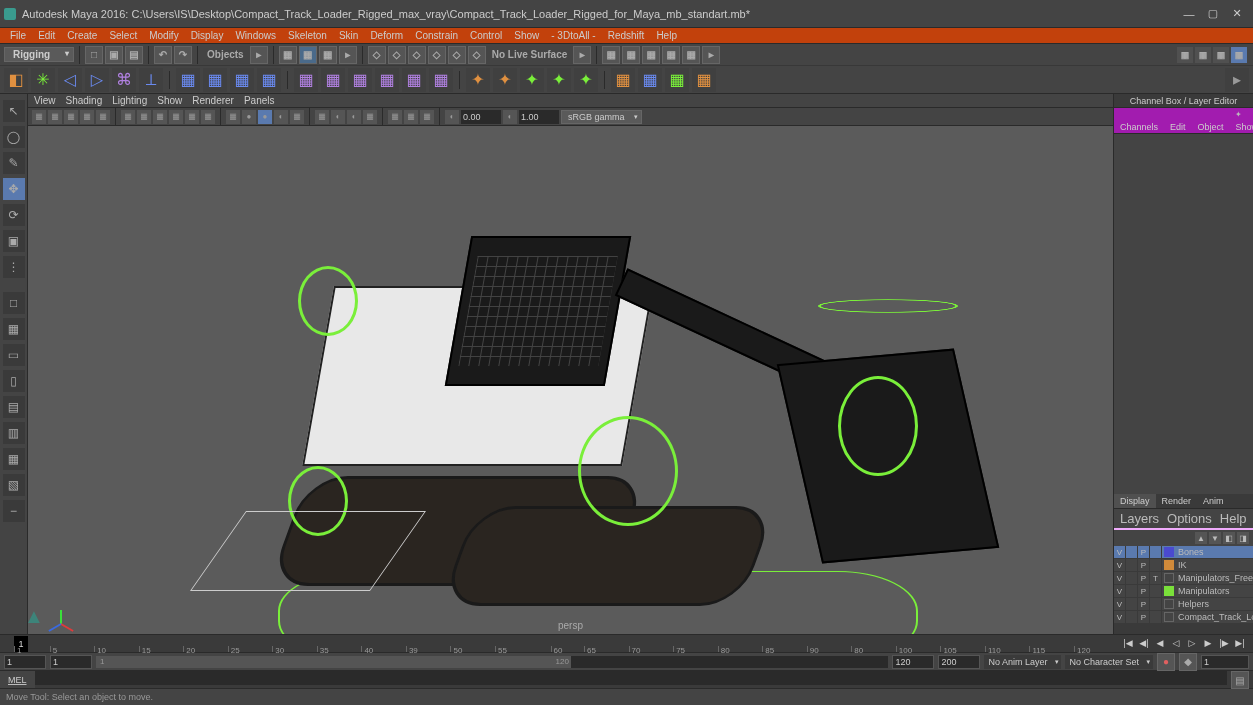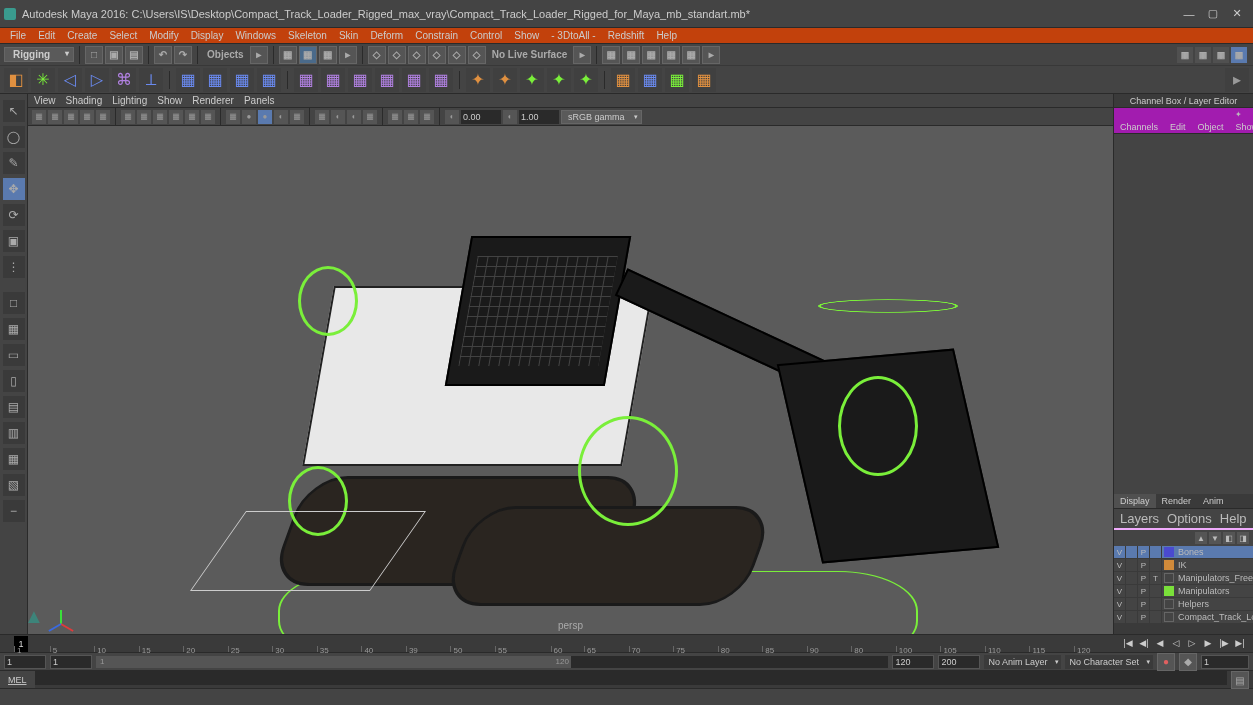--- a/index.html
+++ b/index.html
@@ -462,13 +462,16 @@
     <div class="rdrop">No Character Set</div>
     <span class="tool-icon" style="color:#e06060;">●</span>
     <span class="tool-icon">◆</span>
     <input class="range-input" style="width: 48px;" value="1">
   </div>
   <div class="cmd-row">
     <div class="cmd-label">MEL</div>
     <input class="cmd-input" style="">
     <span class="tool-icon" style="margin:0 4px;">▤</span>
   </div>
+  <div class="help-row">
+    <span>Move Tool: Select an object to move.</span>
+  </div>
 </div>
 
 </body></html>

